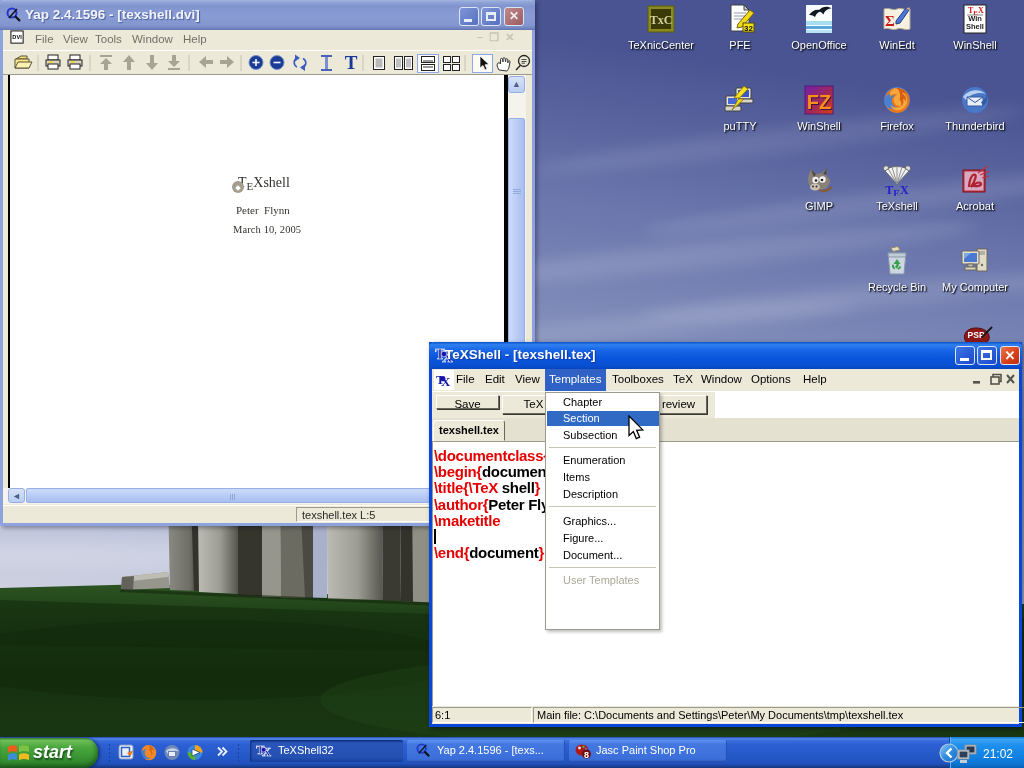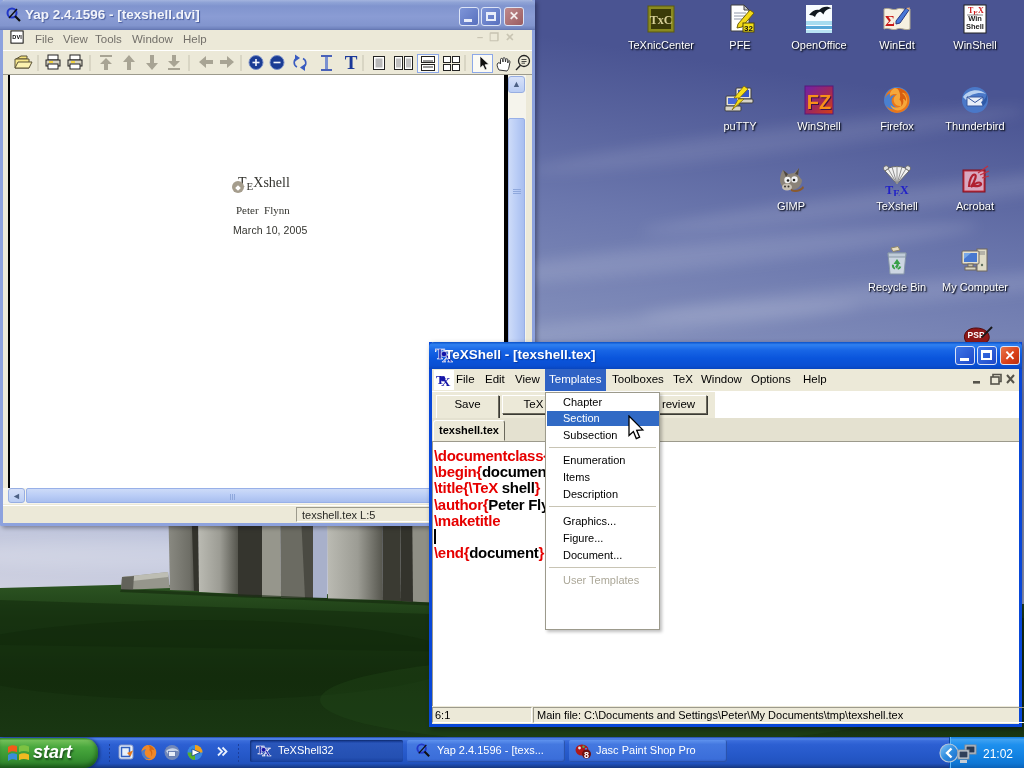--- a/index.html
+++ b/index.html
@@ -205,21 +205,21 @@
   <svg width="32" height="32" viewBox="0 0 32 32">
     <circle cx="16" cy="16" r="13" fill="#4A78C8"></circle>
     <path d="M4 13 C9 5 21 4 27 10 C21 8 12 9 7 16 Z" fill="#B8D0F0"></path>
     <path d="M8 13 L24 13 L24 22 L8 22 Z" fill="#E8EEF8" stroke="#3858A0"></path>
     <path d="M8 13 L16 18.5 L24 13" fill="none" stroke="#3858A0"></path>
     <path d="M22 18 C26 16 28 12 27 9 C29 13 28.5 19 24 22 Z" fill="#2E5AA8"></path>
   </svg>
   <div class="dlabel">Thunderbird</div>
 </div>
 
-<div class="dicon" style="left:751px;top:164px">
+<div class="dicon" style="left:779px;top:164px">
   <svg width="32" height="32" viewBox="0 0 32 32">
     <path d="M8 6 L13 10 L19 9 L24 4 L23 11 L27 16 C27 22 22 26 16 26 C10 26 5 22 5 16 C5 12 6 9 8 6 Z" fill="#8A8278"></path>
     <path d="M8 6 L13 10 L11 13 Z" fill="#50483E"></path>
     <path d="M24 4 L23 11 L20 10 Z" fill="#50483E"></path>
     <circle cx="12.5" cy="16" r="3.2" fill="#F2F2F2"></circle>
       <circle cx="19.5" cy="15.5" r="3.2" fill="#F2F2F2"></circle>
     <circle cx="13" cy="16.5" r="1.3" fill="#202020"></circle>
       <circle cx="19" cy="16" r="1.3" fill="#202020"></circle>
     <ellipse cx="12" cy="23" rx="5" ry="3.6" fill="#C8C0B4"></ellipse>
     <circle cx="10" cy="22.5" r="1" fill="#3A342E"></circle>
@@ -421,21 +421,21 @@
     </svg>
   </div>
 
   <div class="abs" style="left:5px;top:75px;width:496px;height:413px;background:#fff;border-left:2px solid #000;">
 
   </div>
   <div class="abs" style="left:229px;top:181px;width:12px;height:12px;border-radius:6px;background:#A59D8D;z-index:3"></div>
   <div class="abs" style="left:233px;top:186px;width:4px;height:4px;background:#fff;transform:rotate(45deg);z-index:3"></div>
   <div class="abs" style="left:235px;top:175px;font-family:'Liberation Serif',serif;font-size:14px;color:#33332E;z-index:2">T<span style="font-size:11px;vertical-align:-3px">E</span>Xshell</div>
   <div class="abs" style="left:233px;top:204px;font-family:'Liberation Serif',serif;font-size:11px;color:#33332E">Peter&nbsp; Flynn</div>
-  <div class="abs" style="left:230px;top:224px;font-family:Liberation Sans, sans-serif;font-size:10.5px;letter-spacing:0.1px;color:#33332E">March 10, 2005</div>
+  <div class="abs" style="left:230px;top:224px;font-family:Liberation Serif, serif;font-size:10.5px;letter-spacing:0.1px;color:#33332E">March 10, 2005</div>
   <div class="abs" style="left:501px;top:75px;width:4px;height:413px;background:#000;"></div>
 
   <div class="abs" style="left:505px;top:75px;width:18px;height:413px;background:#F5F4EC;">
     <div class="abs" style="left:0;top:1px;width:17px;height:17px;border-radius:3px;background:linear-gradient(to bottom,#D7E1F8,#BACDF4);border:1px solid #97AEE2;color:#4D6185;font-size:9px;text-align:center;line-height:15px;font-weight:bold">▲</div>
     <div class="abs" style="left:0;top:43px;width:17px;height:300px;border-radius:2px;background:linear-gradient(to right,#CDDBF8,#BACDF6 50%,#A8BEEF);border:1px solid #98B0E8;">
       <div class="abs" style="left:4px;top:70px;width:8px;height:1px;background:#8FA8DC;box-shadow:0 2px 0 #8FA8DC,0 4px 0 #8FA8DC"></div>
     </div>
   </div>
 
   <div class="abs" style="left:0px;top:488px;width:523px;height:16px;background:#F5F4EC;">
@@ -490,21 +490,21 @@
       <g stroke="#55534A" stroke-width="1.6" fill="none">
           <rect x="20" y="5" width="8" height="7"></rect>
           <path d="M22 5 L22 2.5 L30 2.5 L30 9.5 L28 9.5"></path>
         </g>
       <path d="M36 3 L43 11 M43 3 L36 11" stroke="#55534A" stroke-width="2"></path>
     </svg>
   </div>
 
   <div class="abs" style="left:0;top:49px;width:587px;height:27px;background:#fff;border-top:1px solid #fff">
       <div class="abs" style="left:0;top:0;width:283px;height:27px;background:#ECE9D8"></div>
-    <div class="abs" style="left:4px;top:3px;width:63px;height:26px;background:#ECE9D8;border:1px solid;border-color:#FFF #6A685C #6A685C #FFF;box-shadow:1px 1px 0 #3A3A34;text-align:center;font-size:11.5px;line-height:17px">Save</div>
+    <div class="abs" style="left:4px;top:3px;width:63px;height:14px;background:#ECE9D8;border:1px solid;border-color:#FFF #6A685C #6A685C #FFF;box-shadow:1px 1px 0 #3A3A34;text-align:center;font-size:11.5px;line-height:17px">Save</div>
     <div class="abs" style="left:70px;top:3px;width:63px;height:19px;background:#ECE9D8;border:1px solid;border-color:#FFF #6A685C #6A685C #FFF;box-shadow:1px 1px 0 #3A3A34;text-align:center;font-size:11.5px;line-height:17px">TeX</div>
     <div class="abs" style="left:218px;top:3px;width:57px;height:19px;background:#ECE9D8;border:1px solid;border-color:#FFF #6A685C #6A685C #FFF;box-shadow:1px 1px 0 #3A3A34;text-align:center;font-size:11.5px;line-height:17px">review</div>
   </div>
 
   <div class="abs" style="left:0;top:76px;width:587px;height:23px;background:#E4E1D0">
     <div class="abs" style="left:1px;top:2px;width:72px;height:21px;background:#ECE9D8;border:1px solid;border-color:#FFF #6A685C transparent #FFF;border-radius:3px 3px 0 0;font-size:11px;font-weight:bold;text-align:center;line-height:19px">texshell.tex</div>
   </div>
 
   <div class="abs" style="left:0;top:99px;width:587px;height:265px;background:#fff;border-top:1px solid #9C9A8C;border-left:1px solid #9C9A8C;
        font-size:15px;font-weight:bold;line-height:16.2px;color:#E60000;white-space:pre;padding:6px 0 0 1px;letter-spacing:-0.3px">\documentclass{<span style="color:#000">a</span>

